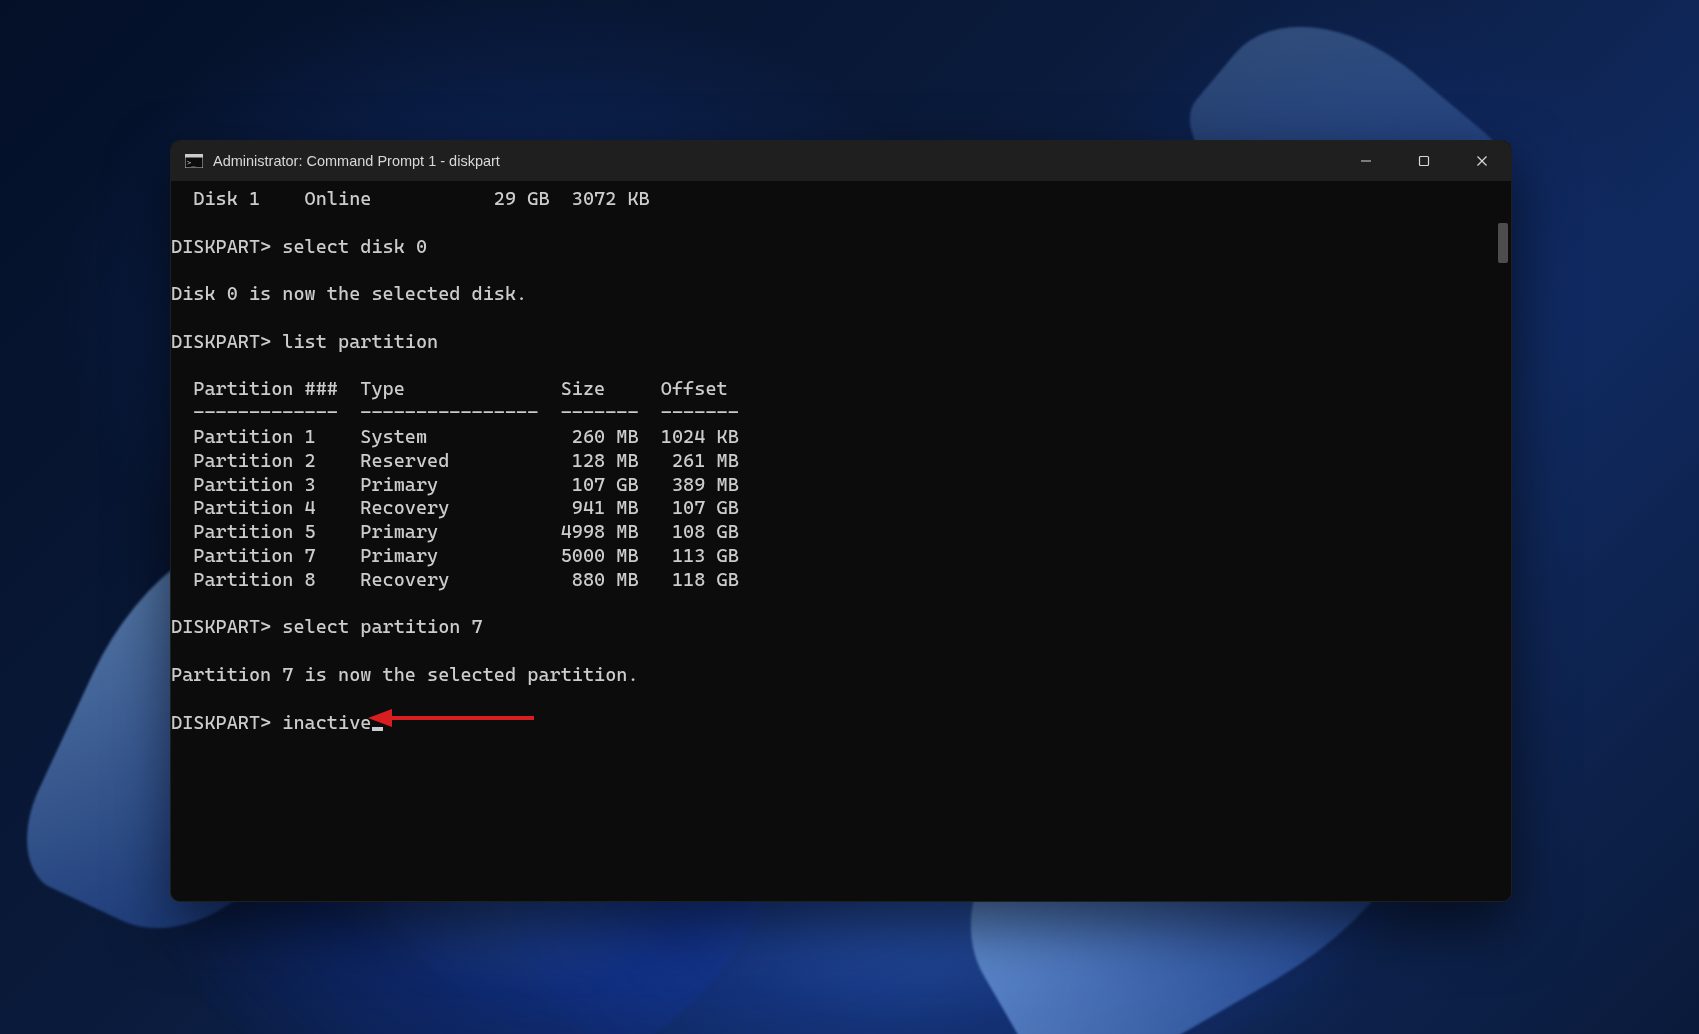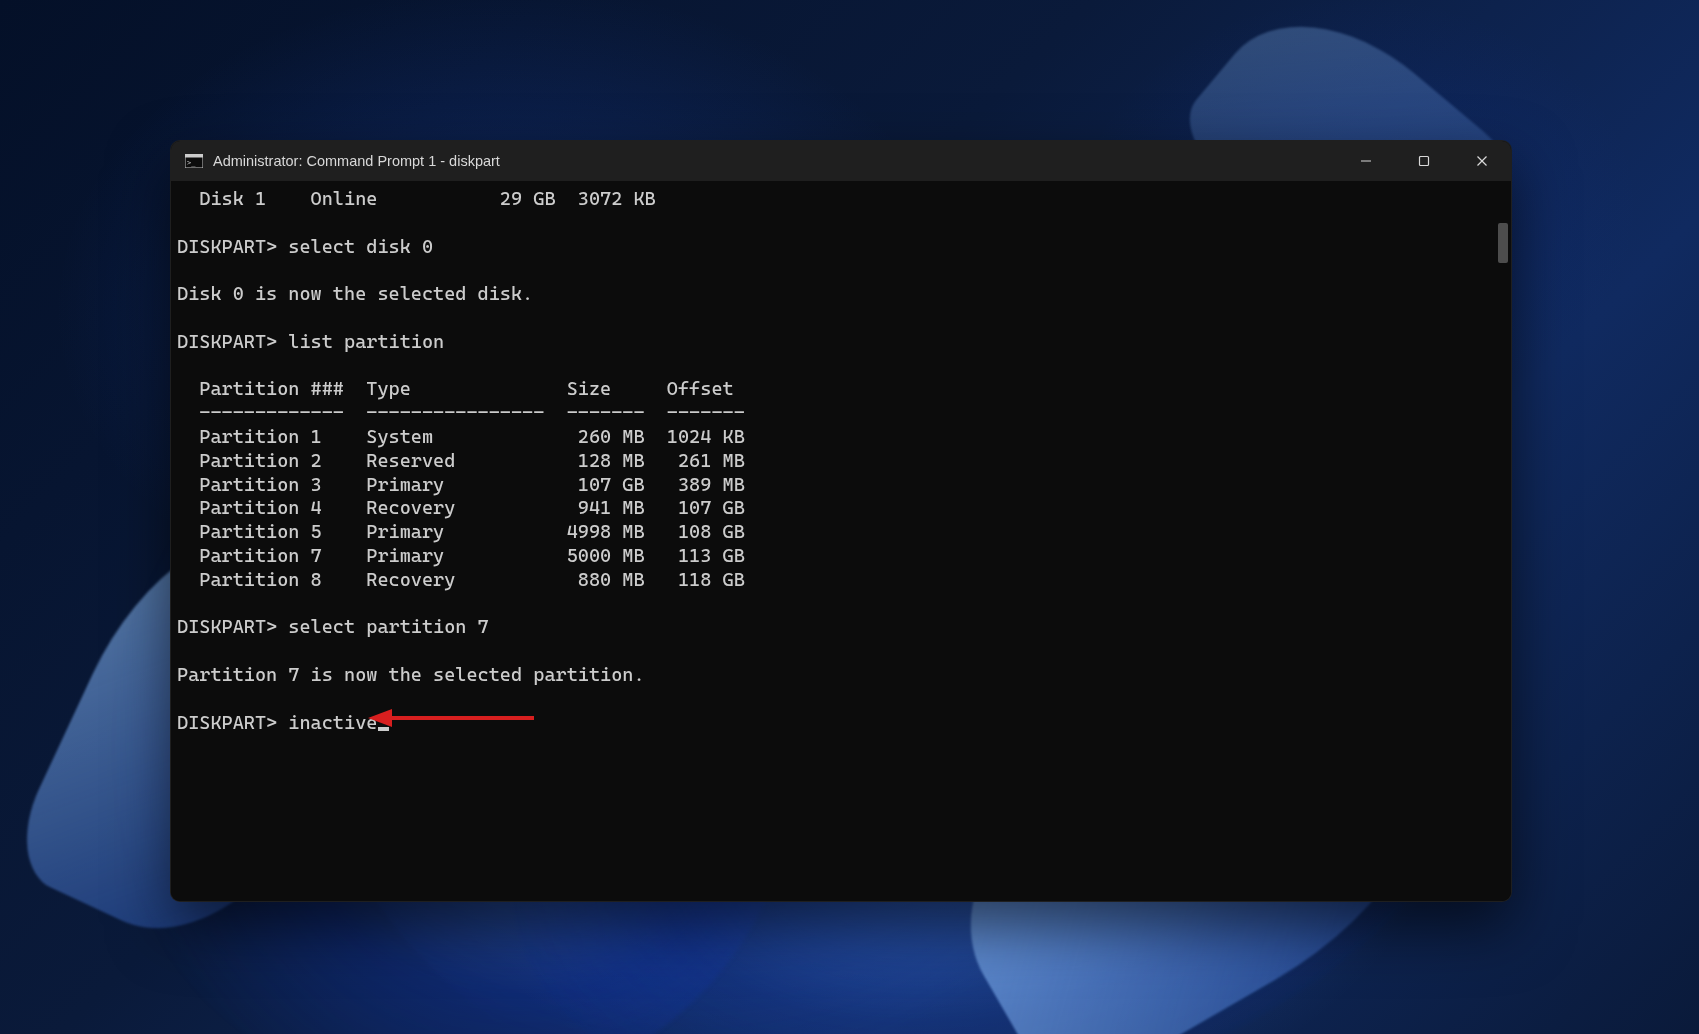--- a/index.html
+++ b/index.html
@@ -86,21 +86,20 @@
     height: calc(100% - 40px);
     overflow: hidden;
     background: #0c0c0c;
   }
   .terminal-content {
     font-family: "Cascadia Mono", Consolas, "Courier New", monospace;
     font-size: 19px;
     line-height: 23.8px;
     color: #cccccc;
     white-space: pre;
-    padding-left: 6px;
   }
   .cursor {
     display:inline-block;
     width: 11px;
     height: 4px;
     background: #cccccc;
     vertical-align: baseline;
     margin-left:1px;
     position: relative;
     top: 2px;

